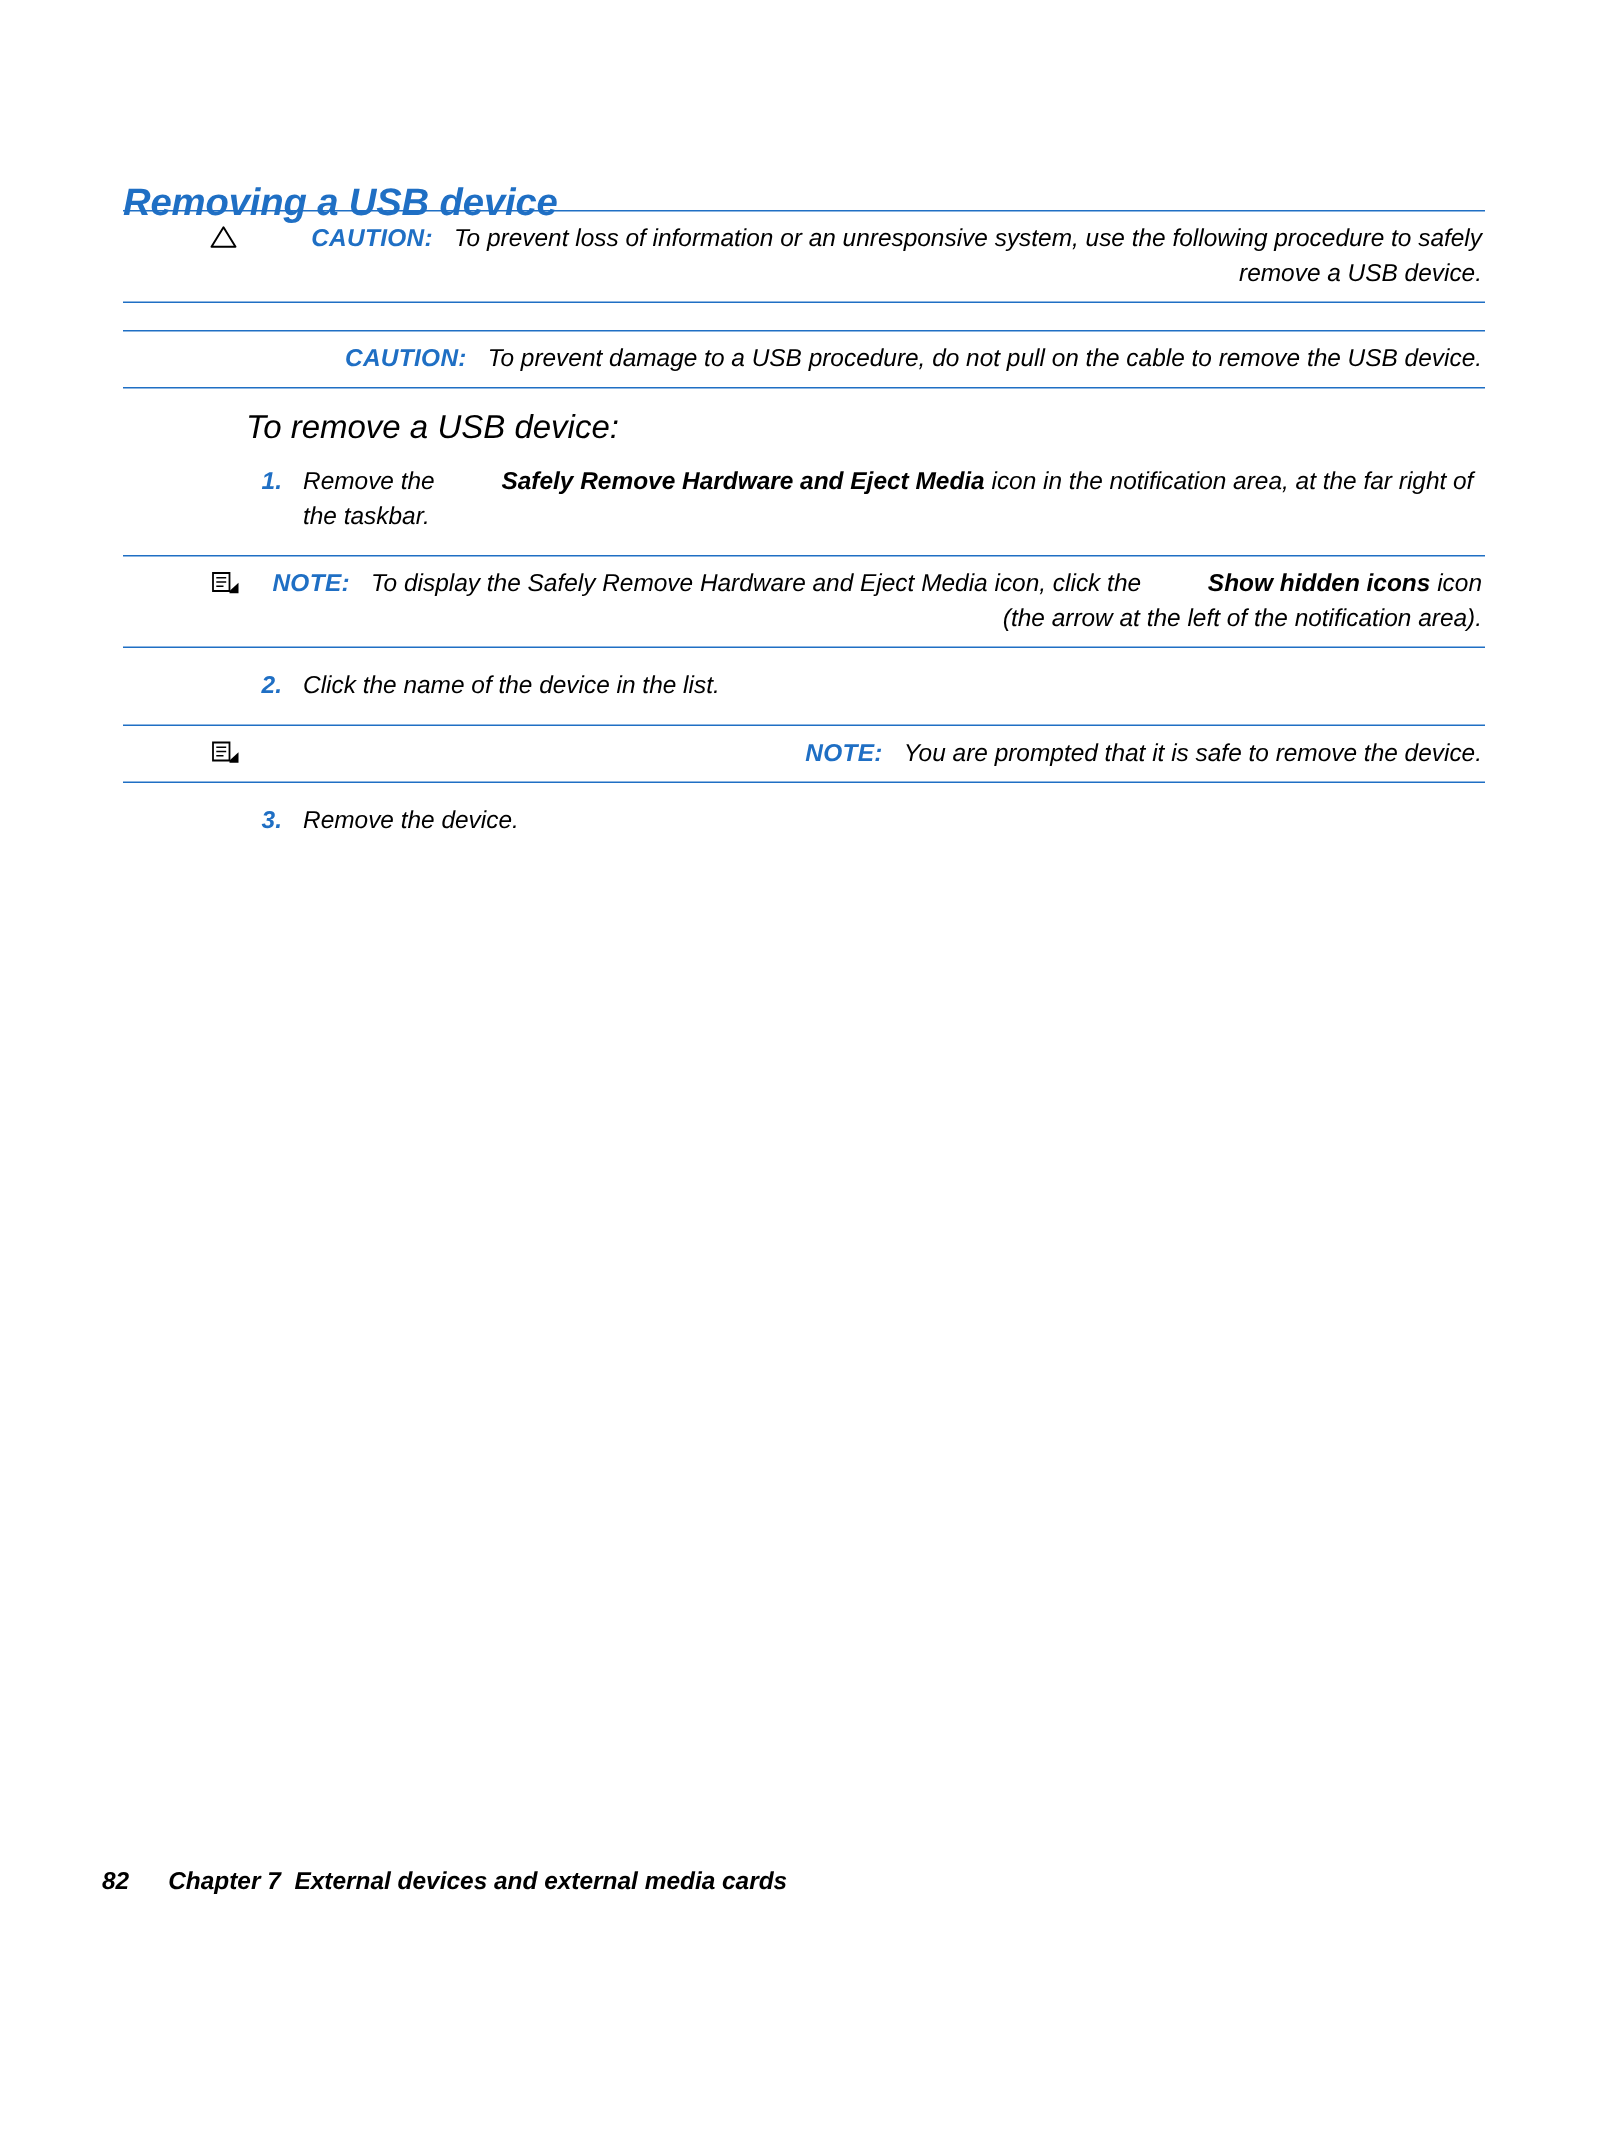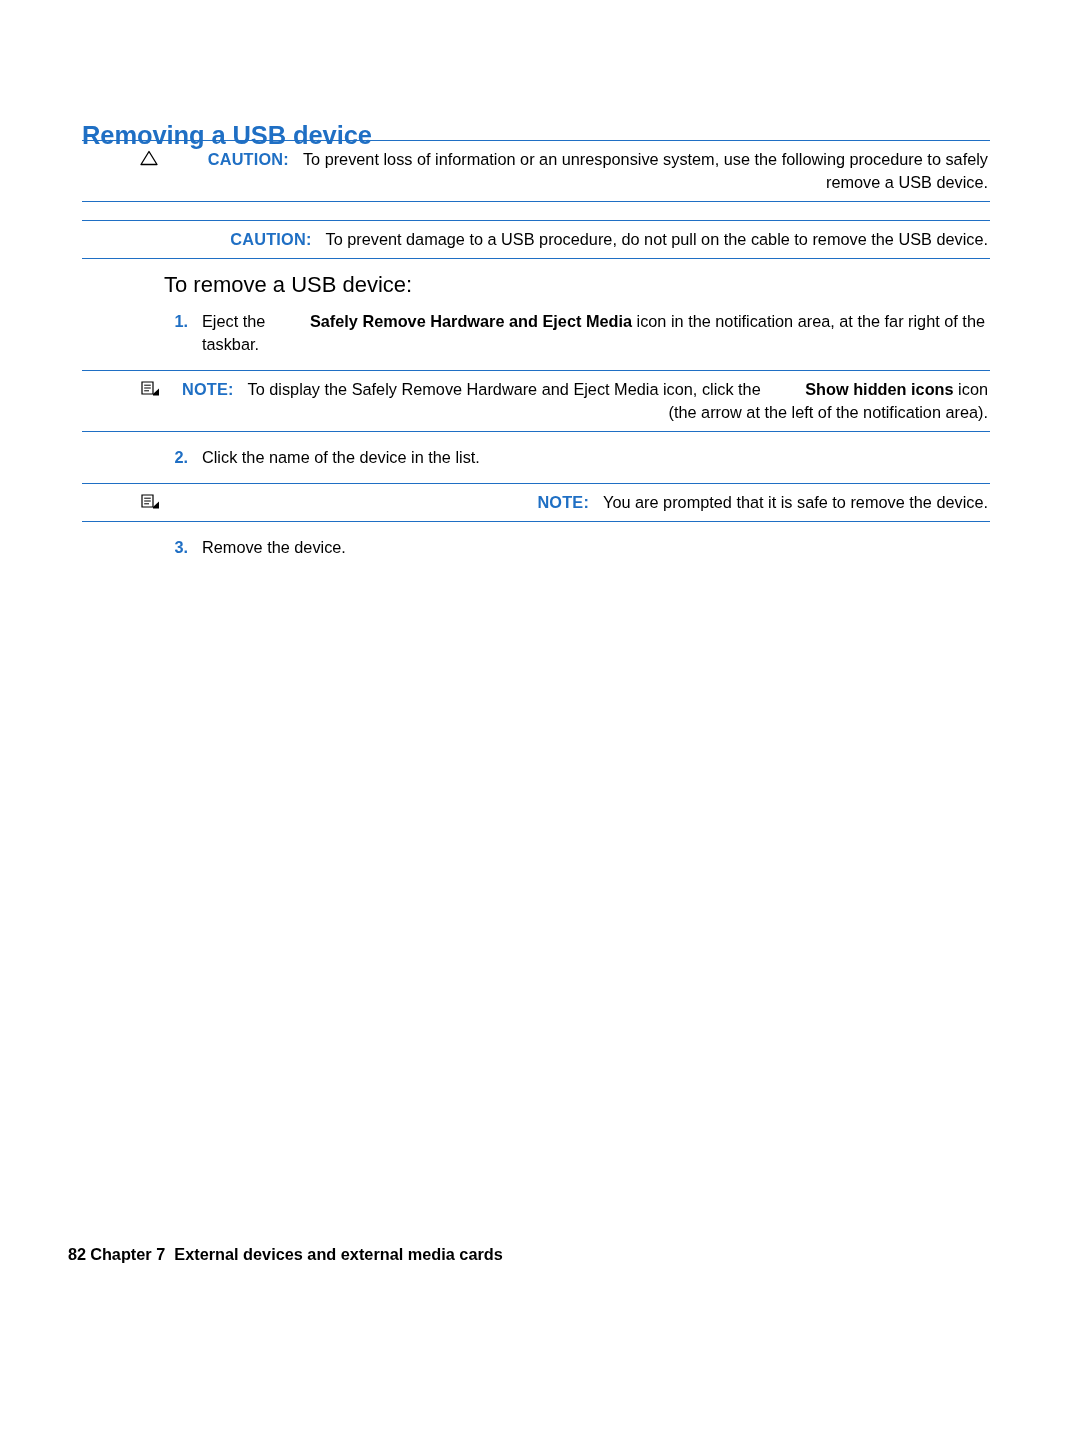--- a/index.html
+++ b/index.html
@@ -12,20 +12,21 @@
     height: 1437px;
     font-family: "Liberation Sans", sans-serif;
     color: #000000;
     position: relative;
   }
   .page {
     position: relative;
     width: 1080px;
     height: 1332px;
     box-sizing: border-box;
+    font-style: italic;
   }
 
   
   .page-title {
     position: absolute;
     left: 82px;
     top: 104px;
     font-size: 25.5px;
     font-weight: bold;
     color: #1f6fc4;
@@ -107,21 +108,21 @@
   .footer {
     position: absolute;
     left: 68px;
     bottom: 68px;
     font-size: 16.3px;
     color: #000000;
     white-space: nowrap;
   }
   .footer .pagenum {
     font-weight: bold;
-    margin-right: 4px;
+    margin-right: 26px;
   }
   .footer .chapter {
     font-weight: bold;
     text-align: right;
   }
   .footer .chaptertitle {
     font-weight: bold;
   }
 
   svg { display: block; }
@@ -155,21 +156,21 @@
     </div>
 
     <div class="spacer-14"></div>
 
     <div class="para">To remove a USB device:</div>
 
     <div class="spacer-14"></div>
 
     <div class="step">
       <span class="num">1.</span>
-      <span>Eject the </span><b>Safely Remove Hardware and Eject Media</b><span> icon in the notification area, at the far right of the taskbar.</span>
+      <span>Remove the </span><b>Safely Remove Hardware and Eject Media</b><span> icon in the notification area, at the far right of the taskbar.</span>
     </div>
 
     <div class="spacer-14"></div>
 
     <div class="admon">
       <span class="admon-icon">
         <svg width="20" height="17" viewBox="0 0 20 17">
           <path d="M2,2 L13,2 L13,14 L2,14 Z" fill="none" stroke="#000000" stroke-width="1.2"></path>
           <line x1="4.2" y1="5.2" x2="10.8" y2="5.2" stroke="#000000" stroke-width="1"></line>
           <line x1="4.2" y1="8" x2="10.8" y2="8" stroke="#000000" stroke-width="1"></line>

